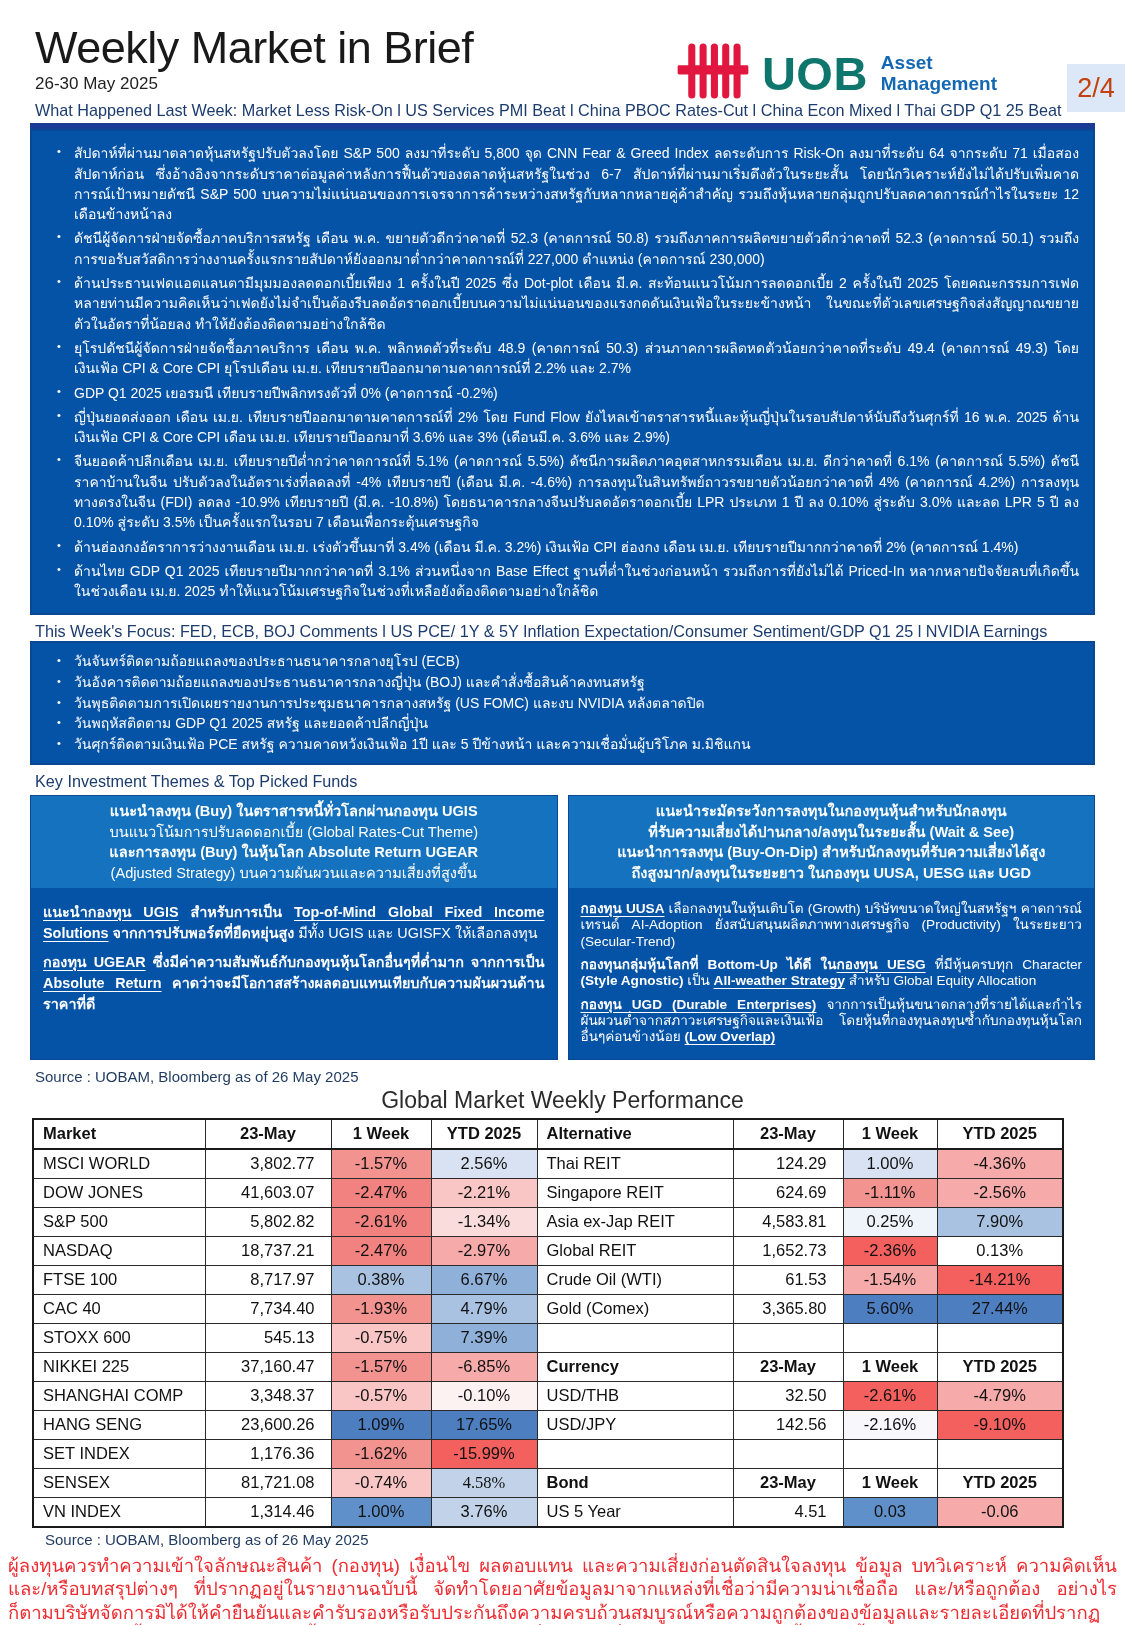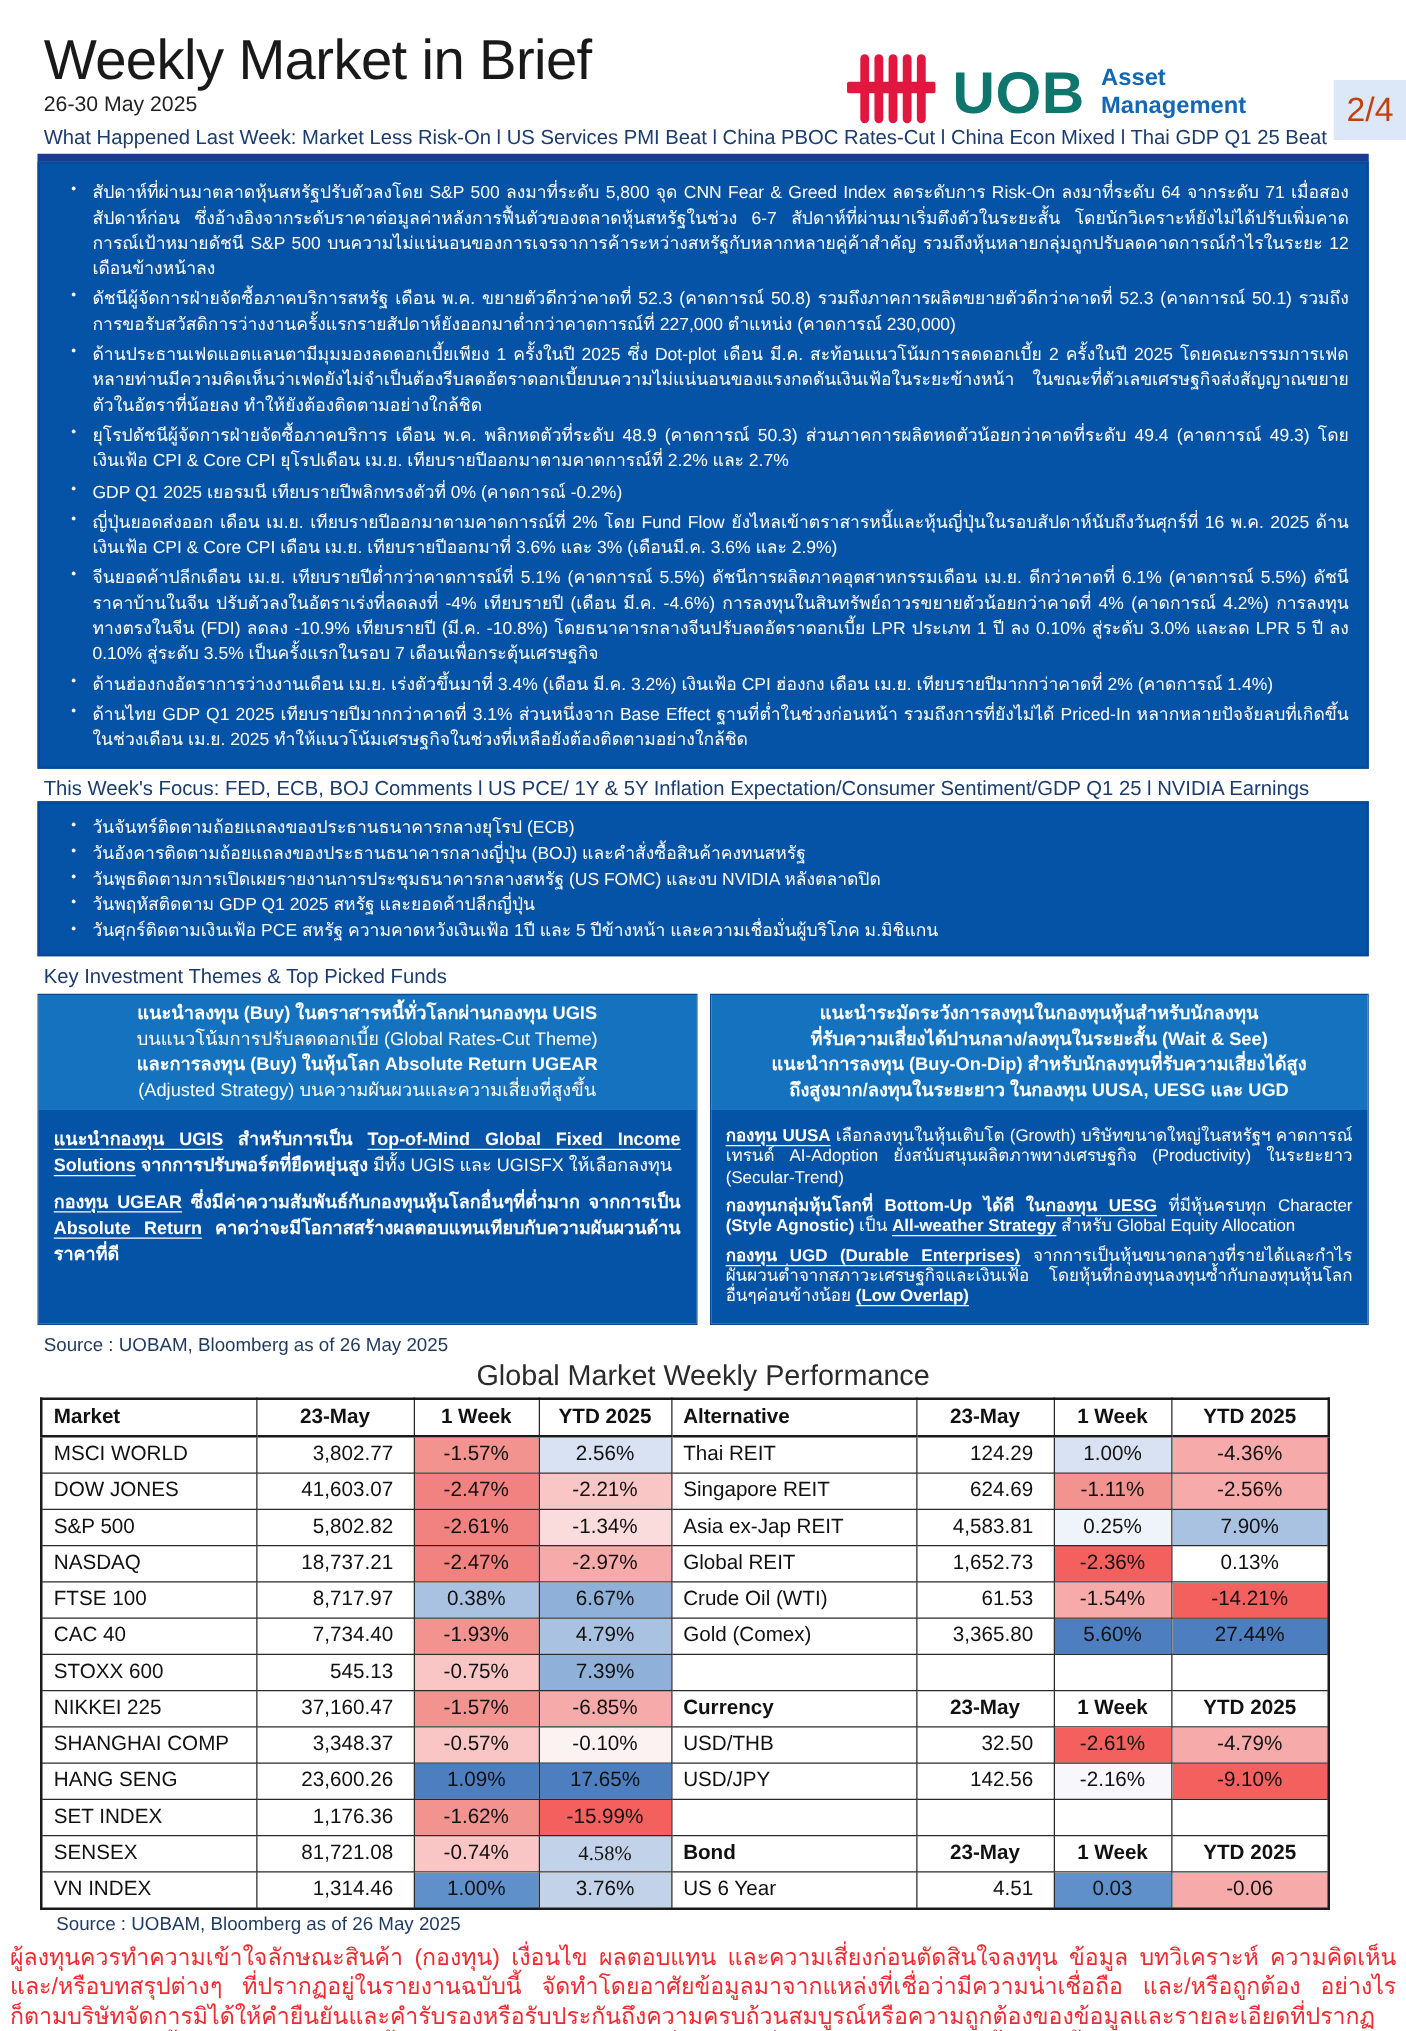--- a/index.html
+++ b/index.html
@@ -284,21 +284,21 @@
           <td class="subhead nm">Bond</td>
           <td class="subhead pct">23-May</td>
           <td class="subhead pct">1 Week</td>
           <td class="subhead pct">YTD 2025</td>
         </tr>
         <tr>
           <td class="nm">VN INDEX</td>
           <td class="val">1,314.46</td>
           <td class="pct" style="background: rgb(96, 144, 201);">1.00%</td>
           <td class="pct" style="background: rgb(194, 210, 233);">3.76%</td>
-          <td class="nm">US 6 Year</td>
+          <td class="nm">US 5 Year</td>
           <td class="val">4.51</td>
           <td class="pct" style="background: rgb(96, 144, 201);">0.03</td>
           <td class="pct" style="background: rgb(246, 171, 170);">-0.06</td>
         </tr>
       </tbody>
   </table>
 
   <div class="source-line second">Source : UOBAM, Bloomberg as of 26 May 2025</div>
 
   <div class="disclaimer">ผู้ลงทุนควรทำความเข้าใจลักษณะสินค้า (กองทุน) เงื่อนไข ผลตอบแทน และความเสี่ยงก่อนตัดสินใจลงทุน ข้อมูล บทวิเคราะห์ ความคิดเห็นและ/หรือบทสรุปต่างๆ ที่ปรากฏอยู่ในรายงานฉบับนี้ จัดทำโดยอาศัยข้อมูลมาจากแหล่งที่เชื่อว่ามีความน่าเชื่อถือ และ/หรือถูกต้อง อย่างไรก็ตามบริษัทจัดการมิได้ให้คำยืนยันและคำรับรองหรือรับประกันถึงความครบถ้วนสมบูรณ์หรือความถูกต้องของข้อมูลและรายละเอียดที่ปรากฏ ในรายงานฉบับนี้แต่อย่างใด นอกจากนี้ขอสงวนสิทธิในการแก้ไข เพิ่มเติม เปลี่ยนแปลงรายงานฉบับนี้ ไม่ว่าทั้งหมดหรือบางส่วนโดยมิต้องแจ้งให้ทราบล่วงหน้า</div>

